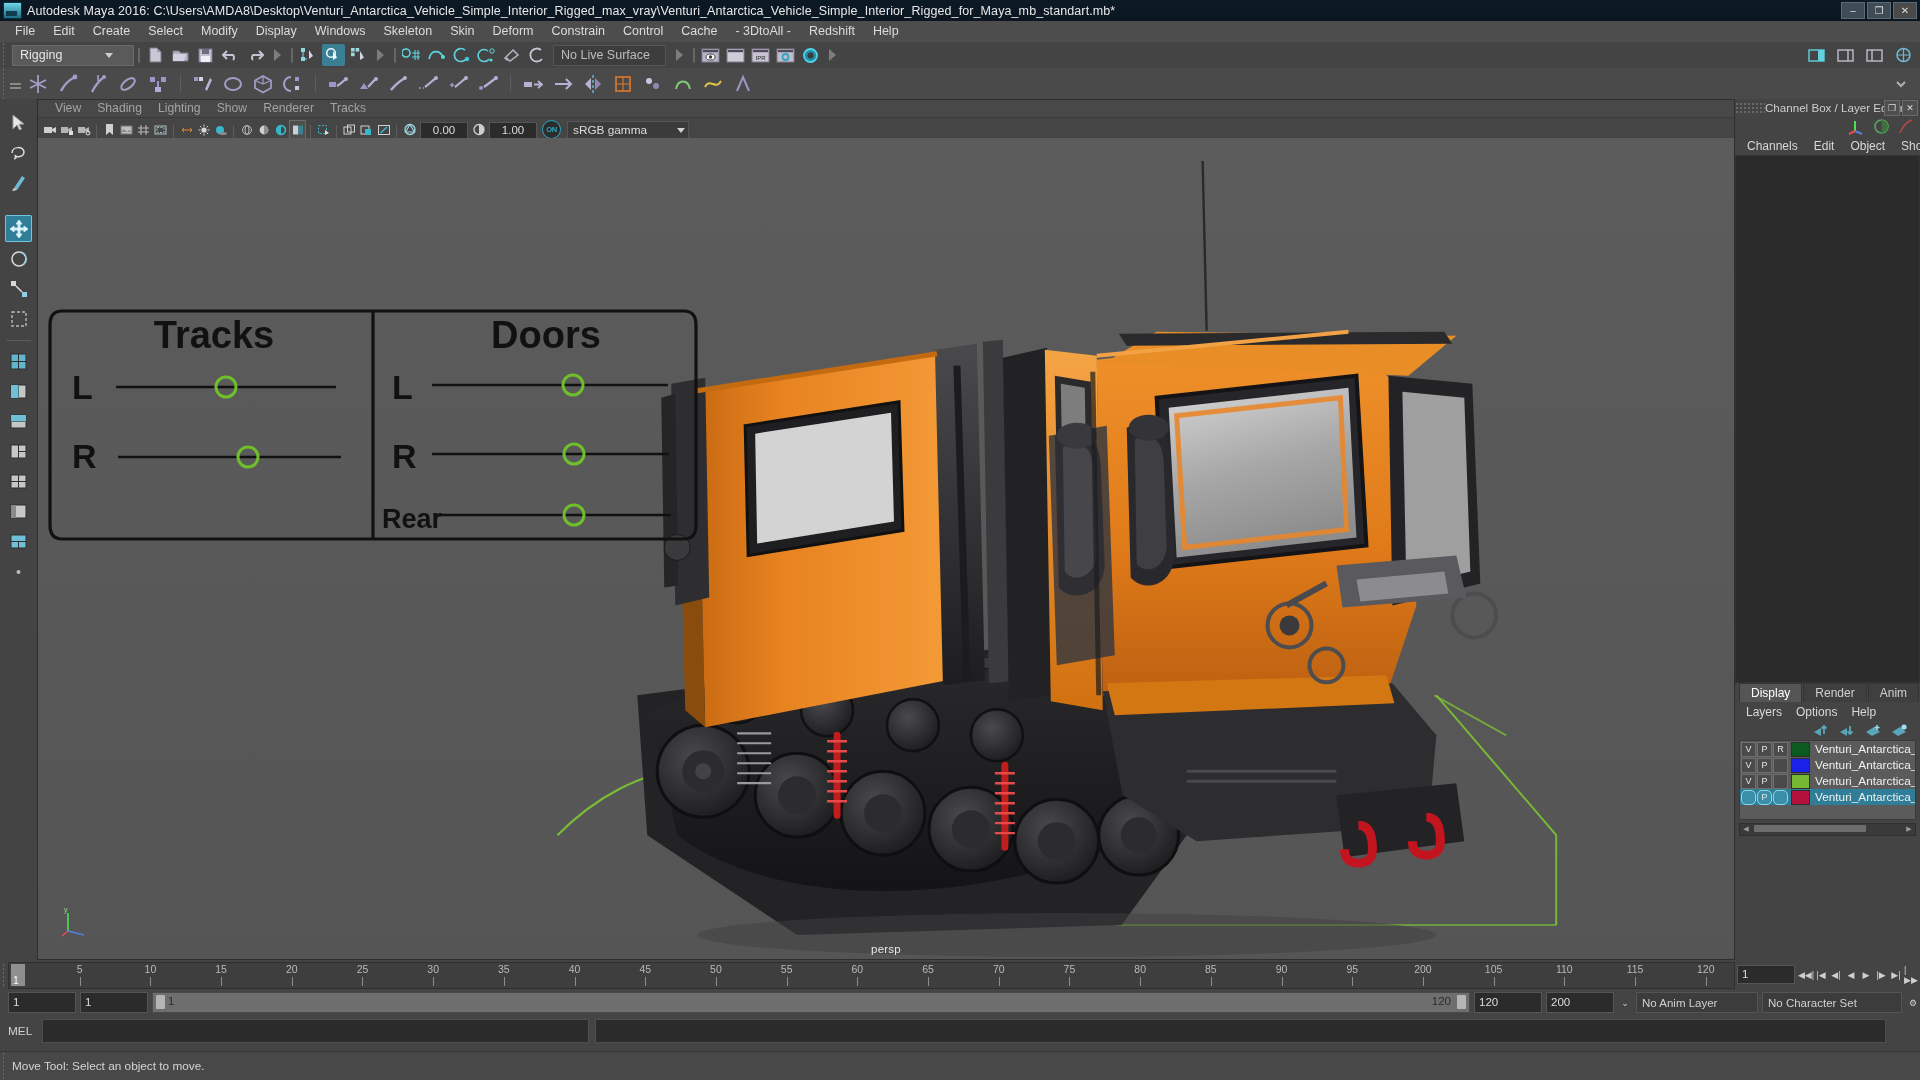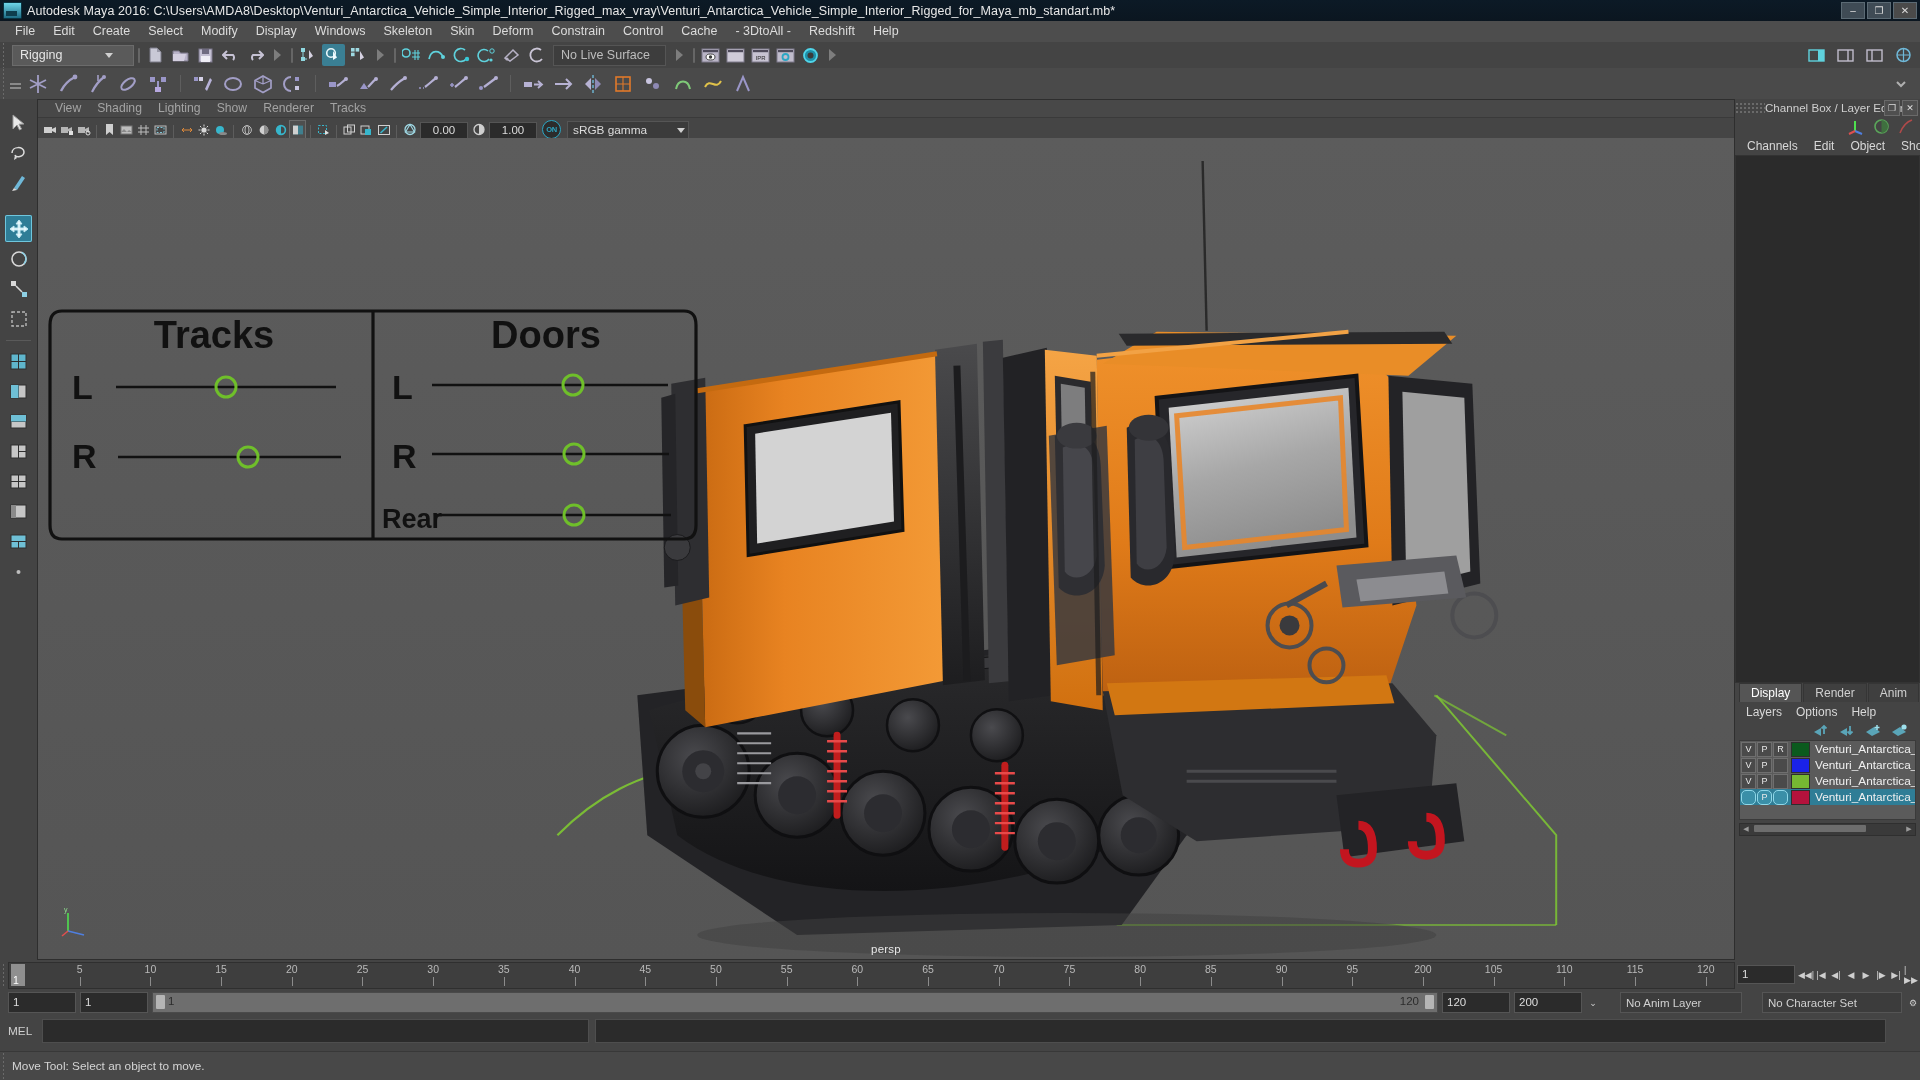--- a/index.html
+++ b/index.html
@@ -162,21 +162,21 @@
     font-size:11.5px;line-height:17px;padding-left:4px;flex:none;margin-right:3px;}
   .pbtn{width:14px;height:17px;display:flex;align-items:center;justify-content:center;flex:none;color:#cfcfcf;font-size:9px;}
 
   .rangerow{position:absolute;left:0;right:0;top:30px;height:25px;display:flex;align-items:center;gap:4px;padding-left:8px;}
   .rgfield{height:19px;background:#2b2b2b;border:1px solid #555;color:#ddd;font-size:11.5px;
     line-height:19px;padding-left:4px;flex:none;}
   .rangebar{flex:1;height:19px;background:#6e6e6e;border:1px solid #4a4a4a;position:relative;}
   .rangebar .hd{position:absolute;top:2px;width:9px;height:14px;background:#b5b5b5;border-radius:1px;}
   .rangebar .tx{position:absolute;top:2px;font-size:11.5px;color:#2c2c2c;}
   .animlayer{height:19px;background:#3c3c3c;border:1px solid #555;font-size:11.5px;color:#d0d0d0;
-    display:flex;align-items:center;padding:0 5px;flex:none;margin-left:16px;}
+    display:flex;align-items:center;padding:0 5px;flex:none;}
 
   .melrow{position:absolute;left:0;right:0;top:57px;height:28px;display:flex;align-items:center;padding-left:8px;gap:6px;}
   .mellab{font-size:11.8px;color:#d0d0d0;width:28px;flex:none;}
   .melfield{height:22px;background:#2b2b2b;border:1px solid #4e4e4e;flex:none;}
   .melout{height:22px;background:#2b2b2b;border:1px solid #4e4e4e;flex:1;margin-right:34px;}
   .melicon{position:absolute;right:6px;top:60px;width:22px;height:22px;background:#3a3a3a;border:1px solid #555;
     display:flex;align-items:center;justify-content:center;}
 
   .statusrow{position:absolute;left:0;right:0;bottom:0;height:28px;background:#484848;
     border-top:1px solid #383838;display:flex;align-items:center;padding-left:12px;}

